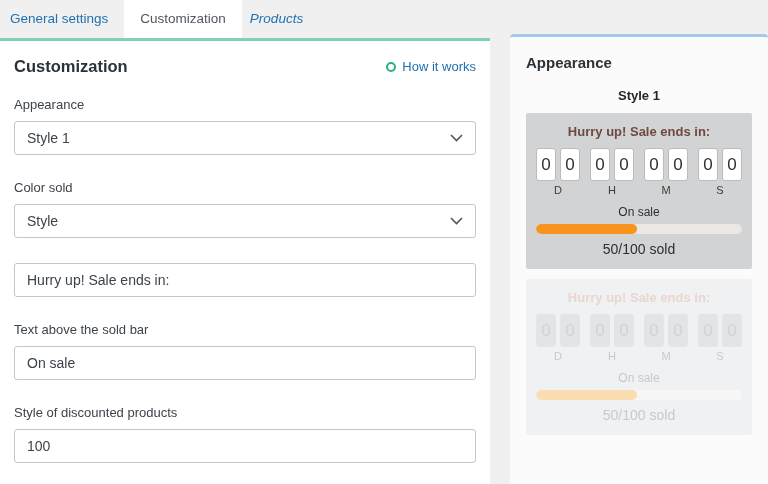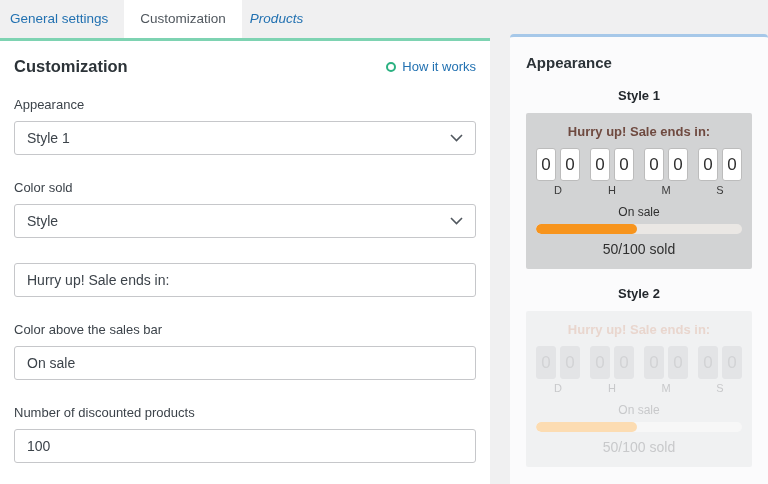--- a/index.html
+++ b/index.html
@@ -107,28 +107,28 @@
       </div>
     </div>
 
     <div class="group">
       <div class="control">
         <input class="text" type="text" value="Hurry up! Sale ends in:" style="">
       </div>
     </div>
 
     <div class="group">
-      <label>Color above the sales bar</label>
+      <label>Text above the sold bar</label>
       <div class="control">
         <input class="text" type="text" value="On sale" style="">
       </div>
     </div>
 
     <div class="group">
-      <label>Number of discounted products</label>
+      <label>Style of discounted products</label>
       <div class="control">
         <input class="text" type="text" value="100" style="">
       </div>
     </div>
   </div>
 
   <div class="right-panel">
     <h2>Appearance</h2>
 
     <div class="style-title">Style 1</div>
@@ -164,21 +164,20 @@
           <div class="dlabel">S</div>
         </div>
       </div>
       <div class="pv-sale">On sale</div>
       <div class="pv-bar">
         <div class="pv-fill" style="width:49%"></div>
       </div>
       <div class="pv-sold">50/100 sold</div>
     </div>
 
-    <div class="style-title">Style 2</div>
     <div class="preview-box s2">
       <div class="pv-header">Hurry up! Sale ends in:</div>
       <div class="digits">
         <div class="dgroup">
           <div class="drow">
             <span class="digit">0</span>
             <span class="digit">0</span>
           </div>
           <div class="dlabel">D</div>
         </div>

